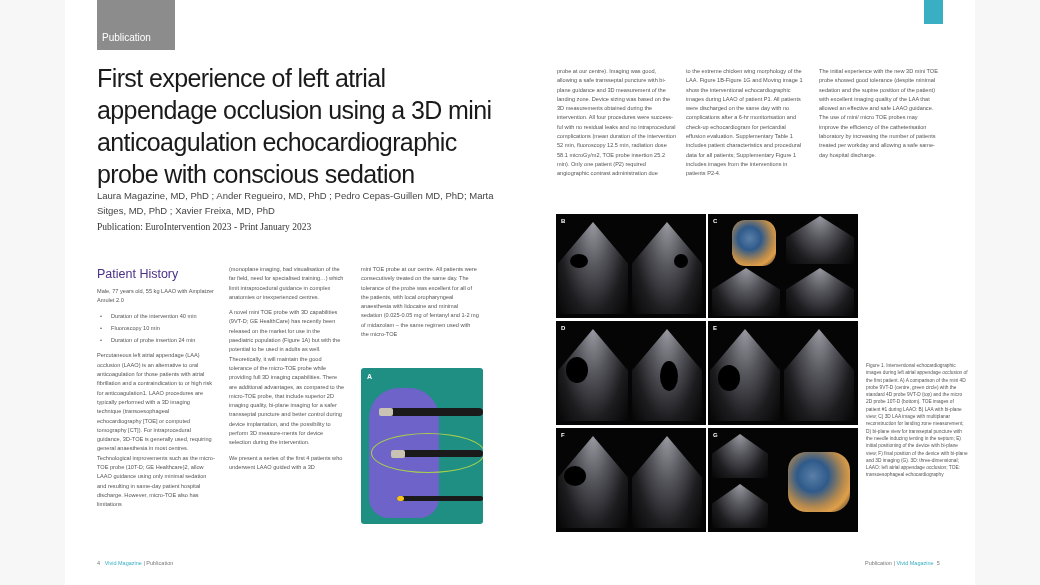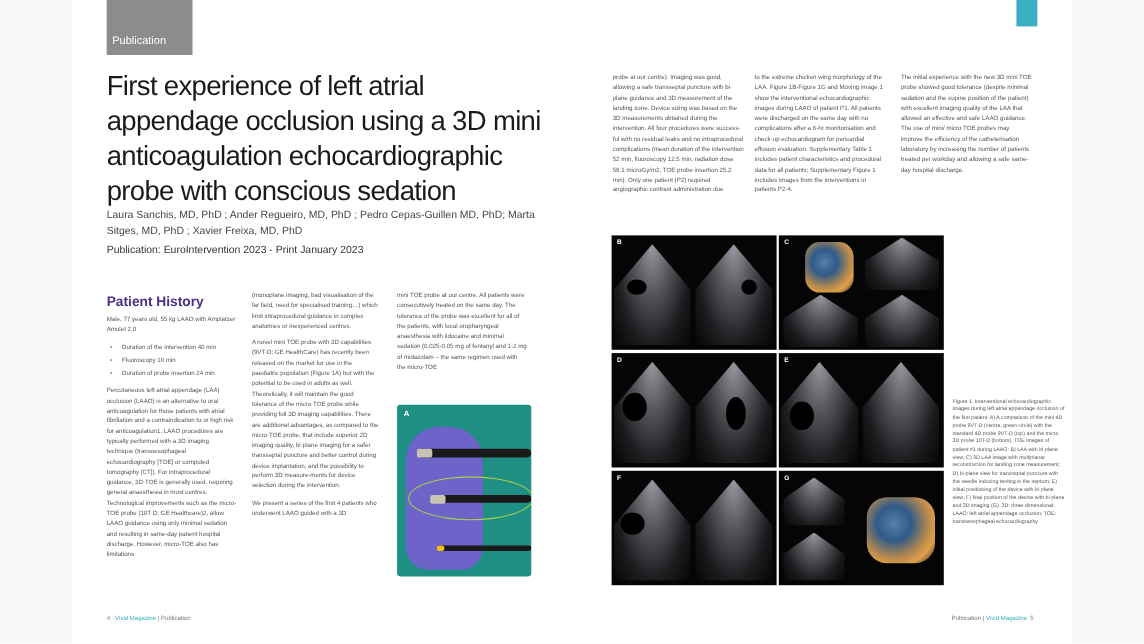--- a/index.html
+++ b/index.html
@@ -30,25 +30,25 @@
       position: absolute; left: 97px; top: 62px; width: 400px;
       font-size: 25px; line-height: 32px; color: #1a1a1a;
       letter-spacing: -0.6px; margin: 0; font-weight: normal;
     }
     .authors {
       position: absolute; left: 97px; top: 188px; width: 400px;
       font-size: 9.5px; line-height: 15px; color: #444;
     }
     .publine {
       position: absolute; left: 97px; top: 222px;
-      font-size: 9.5px; color: #333;
+      font-size: 9.5px; color: #333; font-family: Liberation Serif, serif;
     }
     .section-title {
       position: absolute; left: 97px; top: 267px;
-      font-size: 12.5px; font-weight: bold; color: #4b2f87; margin: 0;
+      font-size: 12.5px; font-weight: normal; color: #4b2f87; margin: 0;
     }
     .col {
       position: absolute; font-size: 5.6px; line-height: 9.3px; color: #555;
     }
     .col p { margin: 0 0 6px 0; }
     .col ul { margin: 2px 0 6px 0; padding-left: 0; list-style: none; }
     .col li { position: relative; padding-left: 14px; margin-bottom: 3px; }
     .col li::before { content: "•"; position: absolute; left: 3px; top: 0; }
     .col1 { left: 97px; top: 287px; width: 118px; }
     .col2 { left: 229px; top: 265px; width: 116px; }
@@ -105,21 +105,21 @@
 <body>
 
 <div class="spread"></div>
 
 <div class="tag-box">
   <span>Publication</span>
 </div>
 <div class="accent-tab"></div>
 
 <h1 class="title">First experience of left atrial appendage occlusion using a 3D mini anticoagulation echocardiographic probe with conscious sedation</h1>
-<div class="authors">Laura Sanchis, MD, PhD ; Ander Regueiro, MD, PhD ; Pedro Cepas-Guillen MD, PhD; Marta Sitges, MD, PhD ; Xavier Freixa, MD, PhD</div>
+<div class="authors">Laura Magazine, MD, PhD ; Ander Regueiro, MD, PhD ; Pedro Cepas-Guillen MD, PhD; Marta Sitges, MD, PhD ; Xavier Freixa, MD, PhD</div>
 <div class="publine">Publication: EuroIntervention 2023 - Print January 2023</div>
 
 <h2 class="section-title">Patient History</h2>
 
 <div class="col col1">
   <p>Male, 77 years old, 55 kg LAAO with Amplatzer Amulet 2.0</p>
   <ul>
     <li>Duration of the intervention 40 min</li>
     <li>Fluoroscopy 10 min</li>
     <li>Duration of probe insertion 24 min</li>

